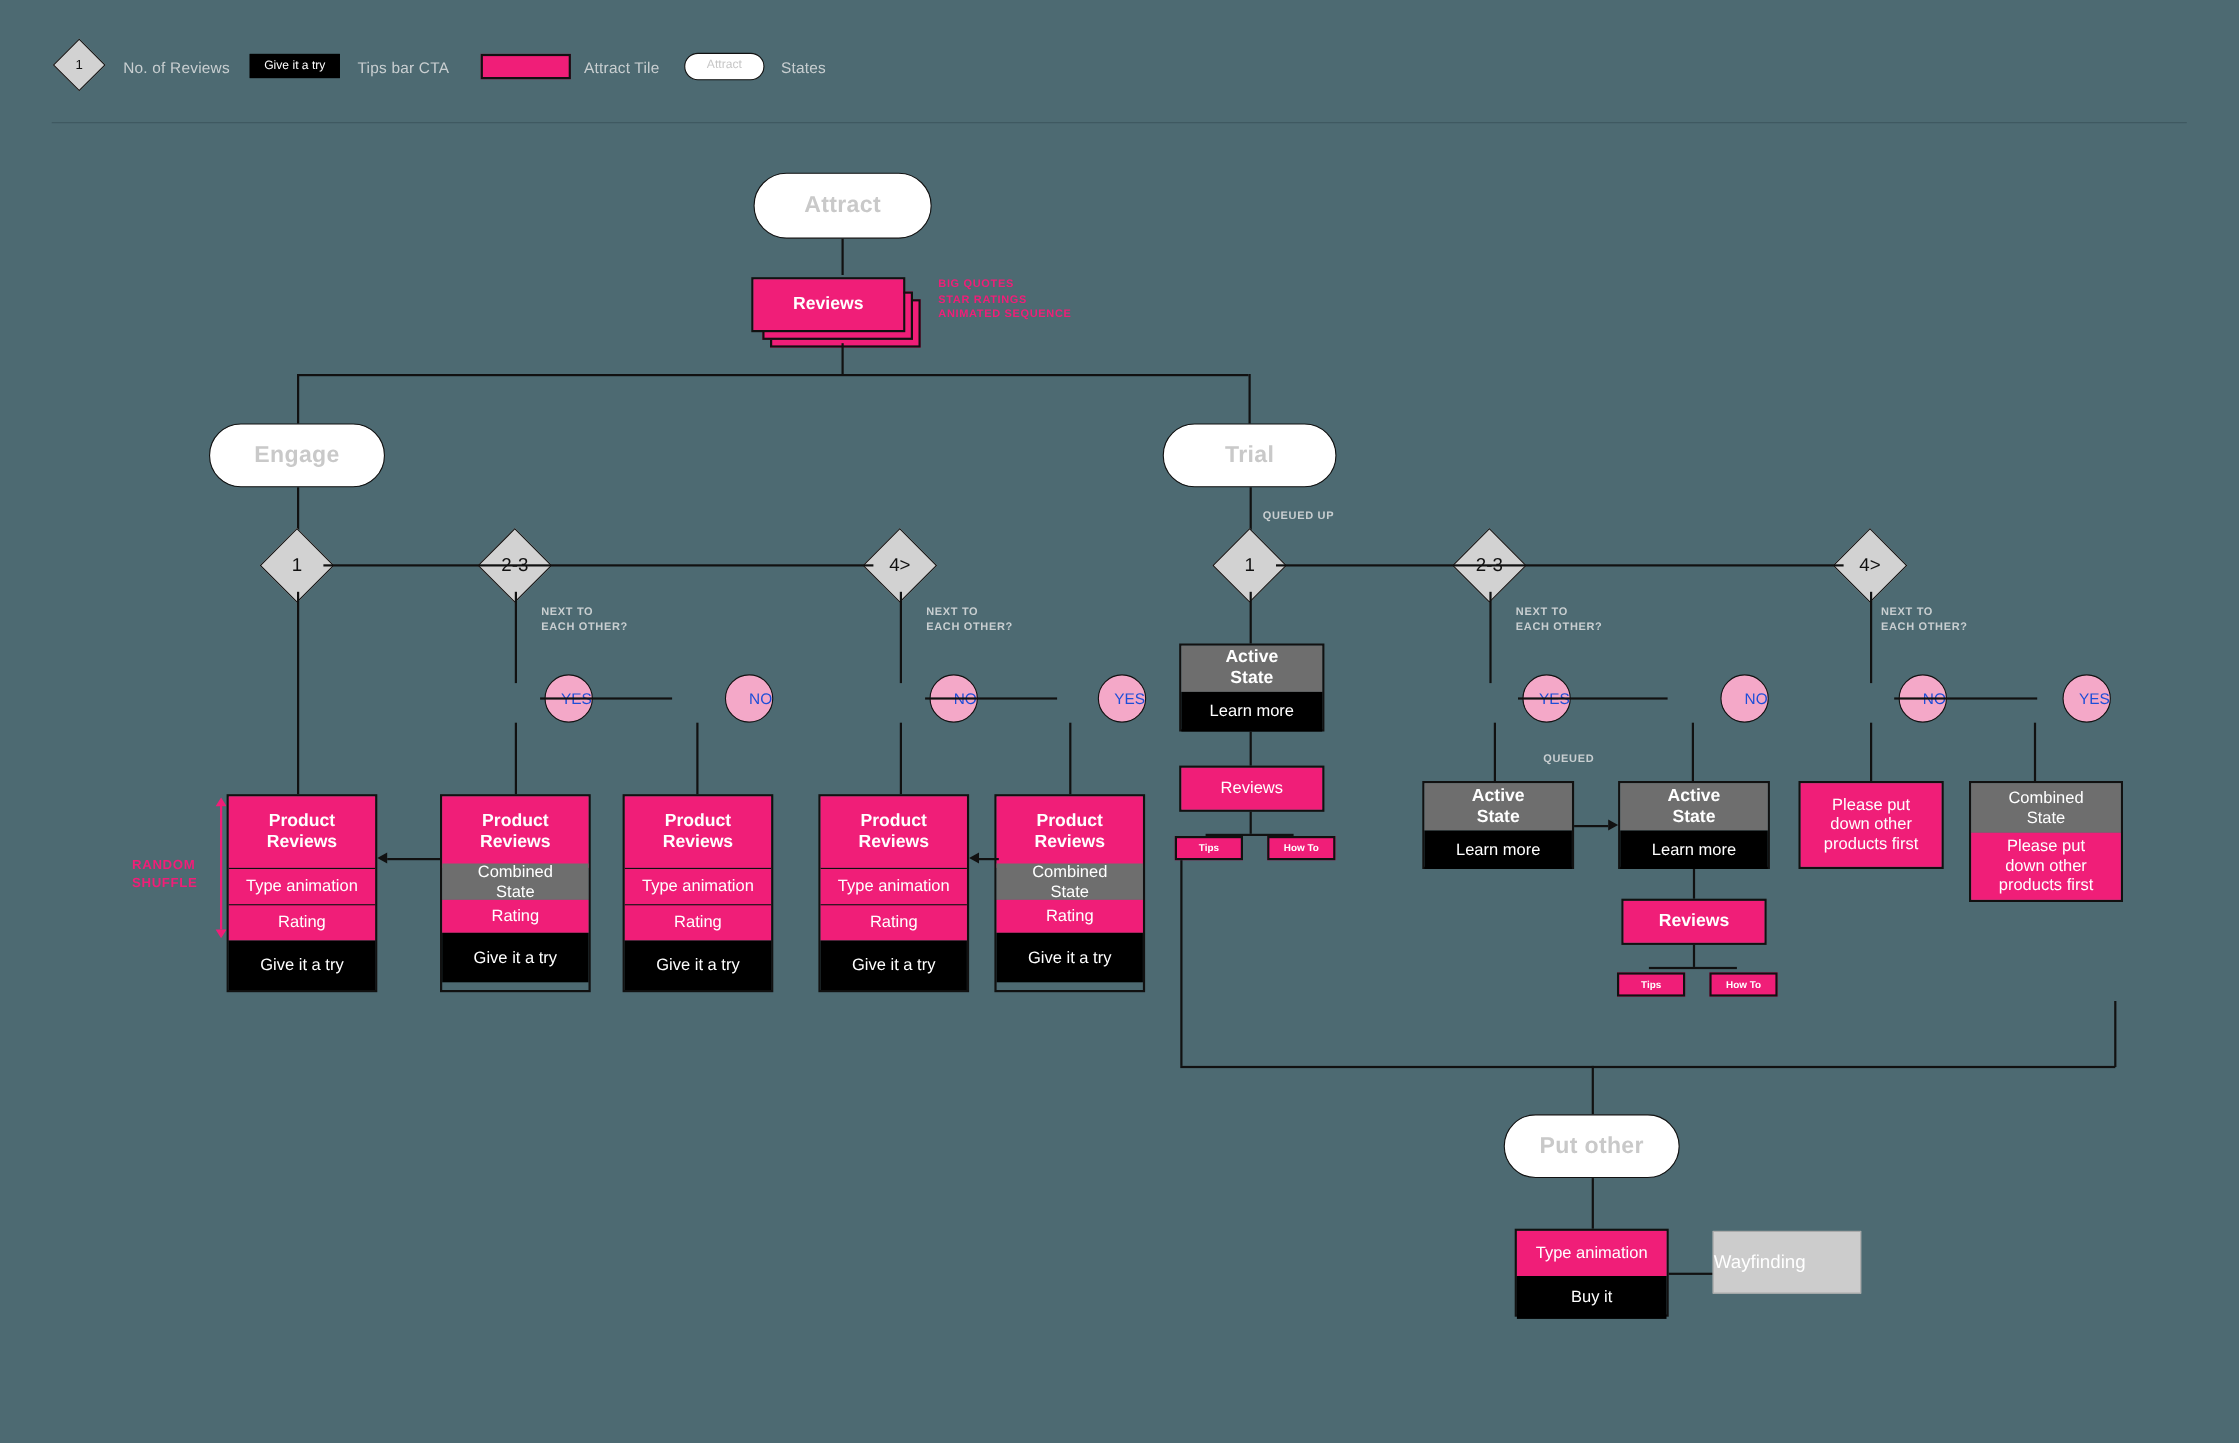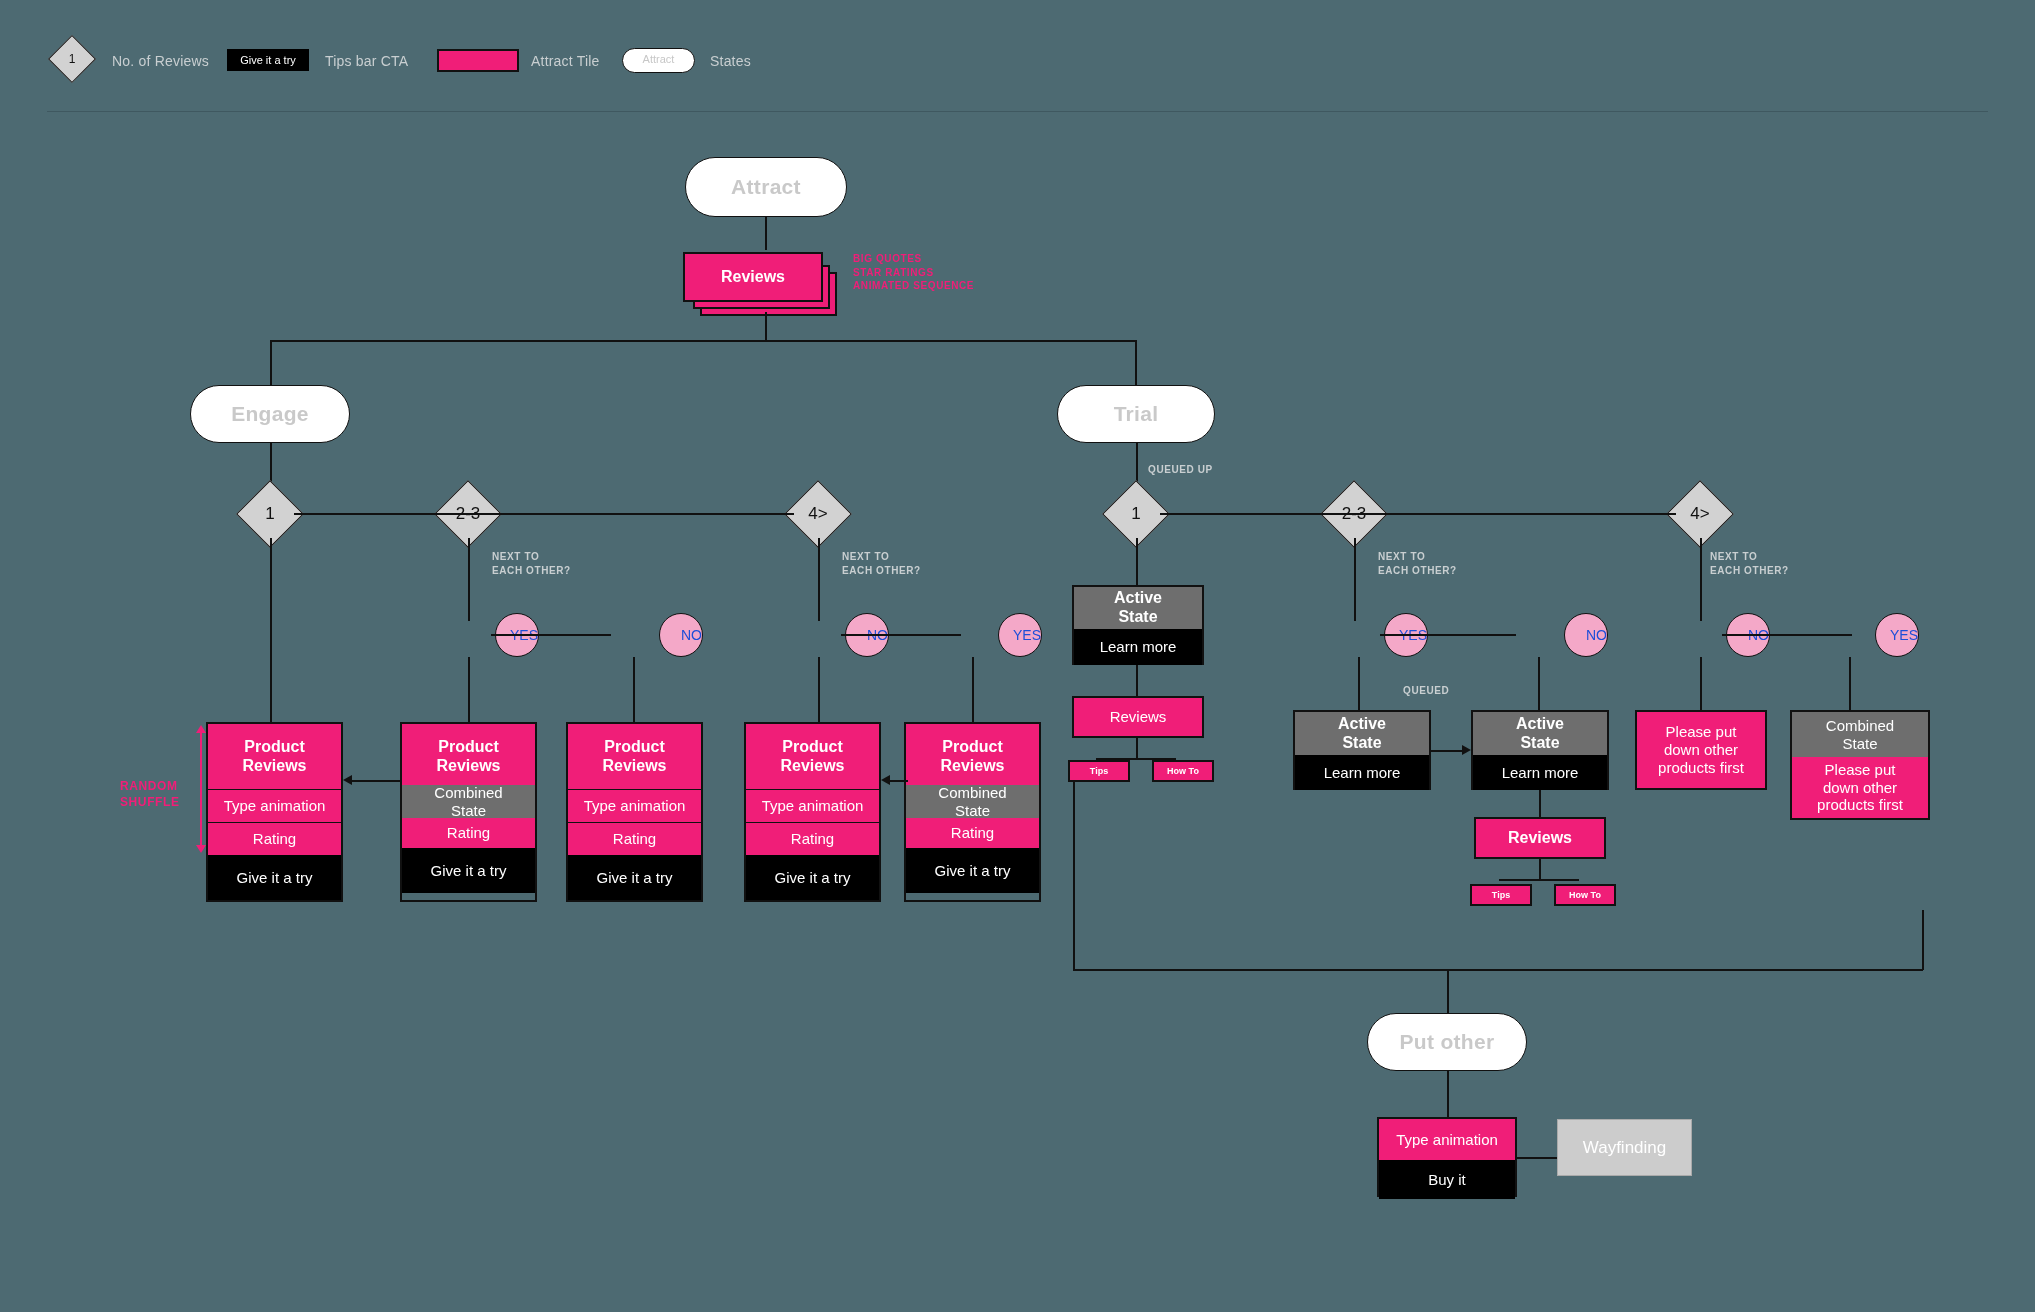--- a/index.html
+++ b/index.html
@@ -102,21 +102,21 @@
   .pink-arrow { position: absolute; width: 2px; background: #f01e78; }
   .pink-tip {
     position: absolute; width: 0; height: 0;
     border-left: 5px solid transparent; border-right: 5px solid transparent;
   }
   .pt-up { border-bottom: 8px solid #f01e78; }
   .pt-down { border-top: 8px solid #f01e78; }
 
   .gray-box {
     background: #cccccc; border: 1px solid #aaa;
-    display: flex; align-items: center; justify-content: center;
+    display: flex; align-items: center; 
     color: #fff; font-size: 17px;
   }
   .tiny {
     background: #f01e78; border: 2px solid #111;
     display: flex; align-items: center; justify-content: center;
     color: #fff; font-size: 9px; font-weight: 700;
   }
 </style>
 </head>
 <body>

